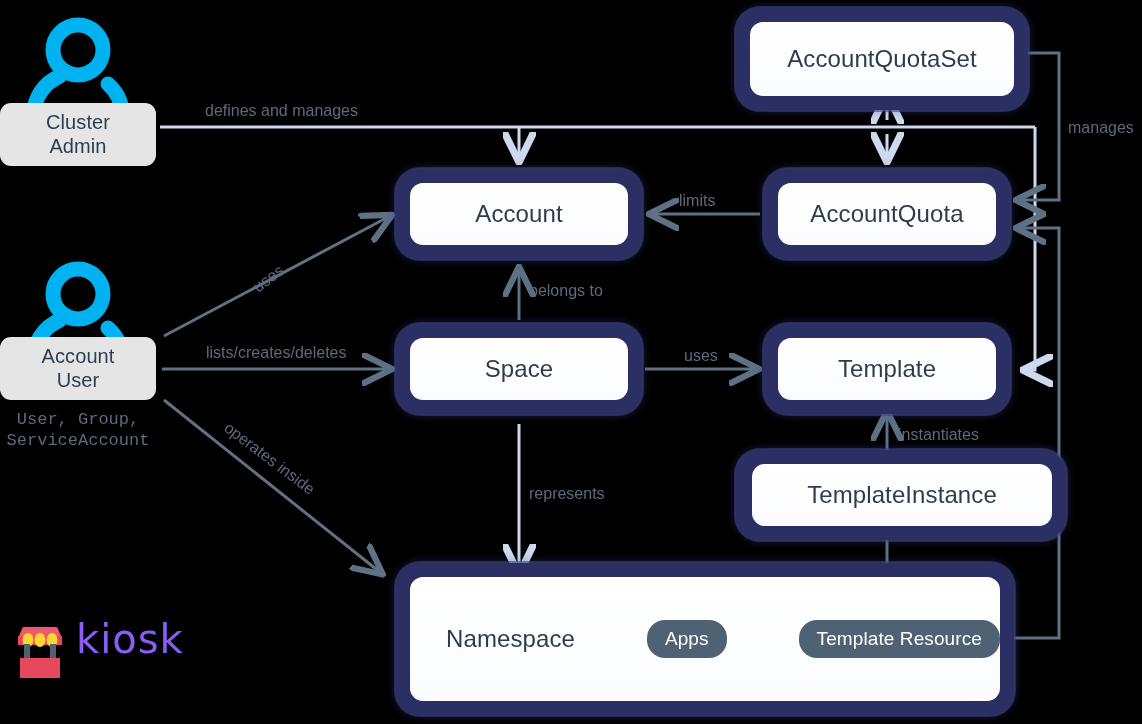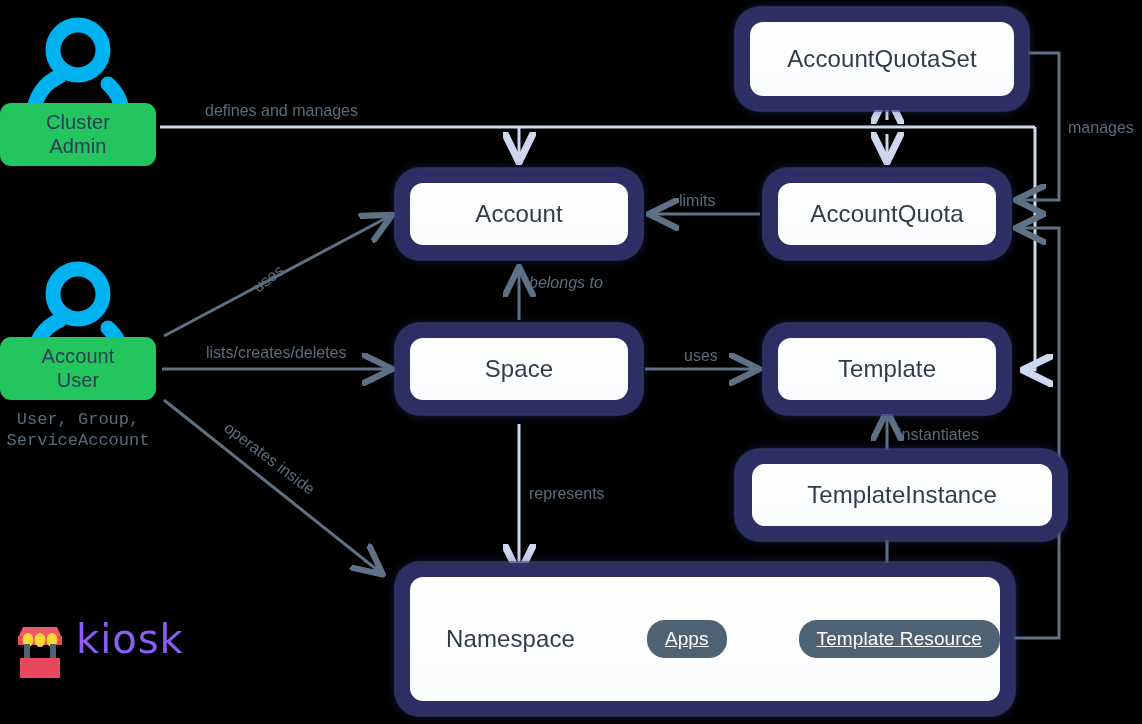--- a/index.html
+++ b/index.html
@@ -12,21 +12,21 @@
   #stage{position:absolute;left:0;top:0;width:1142px;height:724px;background:#000;}
 
   
   #wires{position:absolute;left:0;top:0;width:1142px;height:724px;}
 
   
   .actor{position:absolute;}
   .actor-icon{position:absolute;left:0;top:0;}
   .actor-badge{
     position:absolute;
-    background:#22c55e;
+    background:#e5e5e5;
     border-radius:11px;
     color:#2c3e50;
     display:flex;align-items:center;justify-content:center;
     text-align:center;
     font-size:20px;line-height:1.18;
     letter-spacing:.1px;
   }
   .actor-sub{
     position:absolute;
     color:#5b6b7d;
@@ -59,21 +59,20 @@
   .node.wide .node-inner{justify-content:space-between;padding-left:36px;gap:30px;}
 
   .chip{
     background:#4f6274;
     color:#ffffff;
     border-radius:18px;
     font-size:19px;
     padding:8px 18px;
     display:inline-flex;align-items:center;justify-content:center;
     white-space:nowrap;
-    text-decoration:underline;
   }
 
   
   .elabel{
     position:absolute;
     color:#5b6b7d;
     font-size:16px;
     line-height:1.2;
     white-space:pre;
   }
@@ -203,21 +202,21 @@
   </div>
 
   <div class="elabel" style="left:205px;top:101px;">defines and manages</div>
 
   <div class="elabel rot-uses" style="left:249px;top:281px;">uses</div>
 
   <div class="elabel" style="left:206px;top:343px;">lists/creates/deletes</div>
 
   <div class="elabel rot-oper" style="left:232px;top:418px;">operates inside</div>
 
-  <div class="elabel" style="left:529px;top:273px;font-style:italic;">belongs to</div>
+  <div class="elabel" style="left:529px;top:281px;">belongs to</div>
 
   <div class="elabel" style="left:679px;top:191px;">limits</div>
 
   <div class="elabel" style="left:684px;top:346px;">uses</div>
 
   <div class="elabel" style="left:529px;top:484px;">represents</div>
 
   <div class="elabel" style="left:898px;top:425px;">instantiates</div>
 
   <div class="elabel" style="left:1068px;top:118px;">manages</div>

